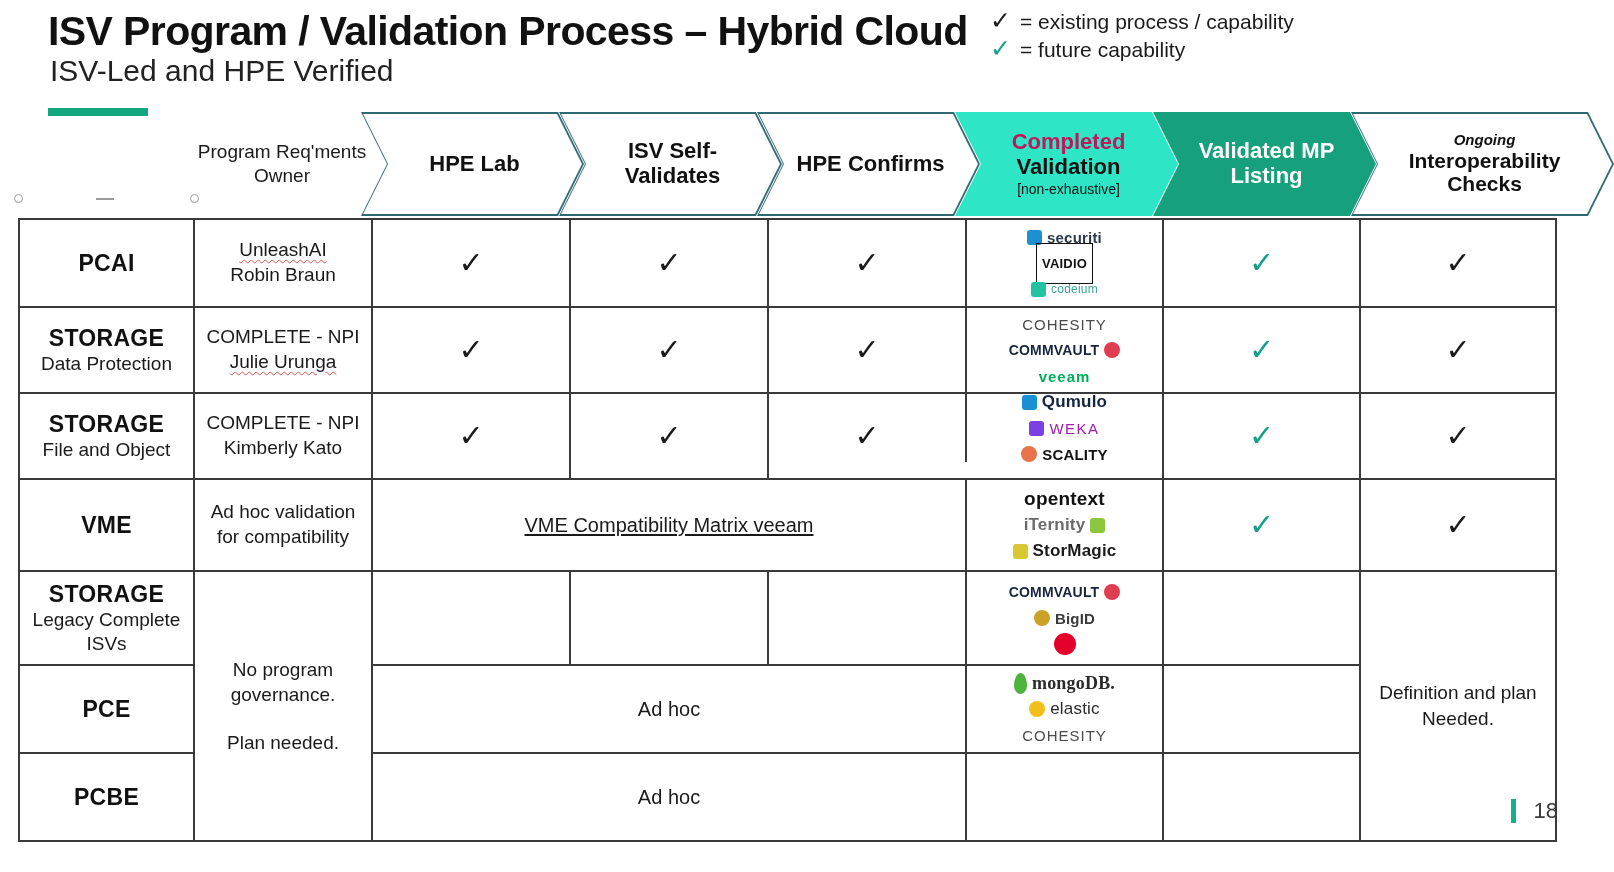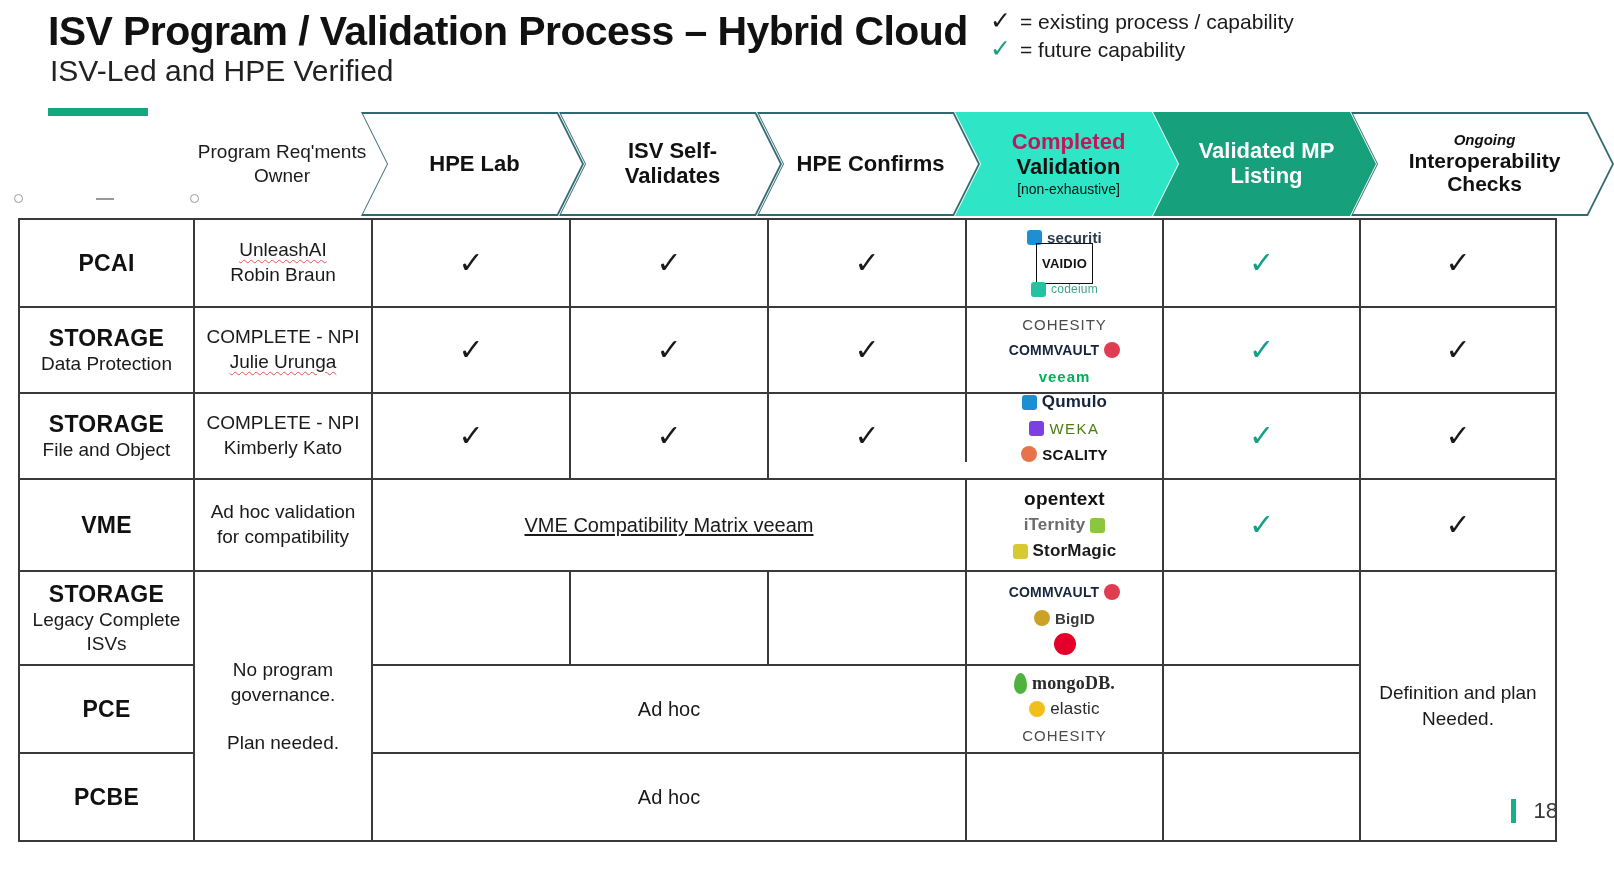--- a/index.html
+++ b/index.html
@@ -270,21 +270,21 @@
       <span class="check">✓</span>
     </div>
     <div class="cell" style="left:947px;top:174px;width:197px;height:70px;">
       <div class="logos">
         <div class="logo">
           <span class="sq" style="background:#1B8FD4;"></span>
           <span class="tx" style="color:#16253E;font-size:17px;">Qumulo</span>
         </div>
         <div class="logo">
           <span class="sq" style="background:#7B3FE4;"></span>
-          <span class="tx" style="color:#4d7c0f;font-weight:400;letter-spacing:1.5px;">WEKA</span>
+          <span class="tx" style="color:#a21caf;font-weight:400;letter-spacing:1.5px;">WEKA</span>
         </div>
         <div class="logo">
           <span class="circ" style="background:#E8734A;"></span>
           <span class="tx" style="color:#111;">SCALITY</span>
         </div>
       </div>
     </div>
     <div class="cell" style="left:1144px;top:174px;width:197px;height:86px;">
       <span class="check green">✓</span>
     </div>

